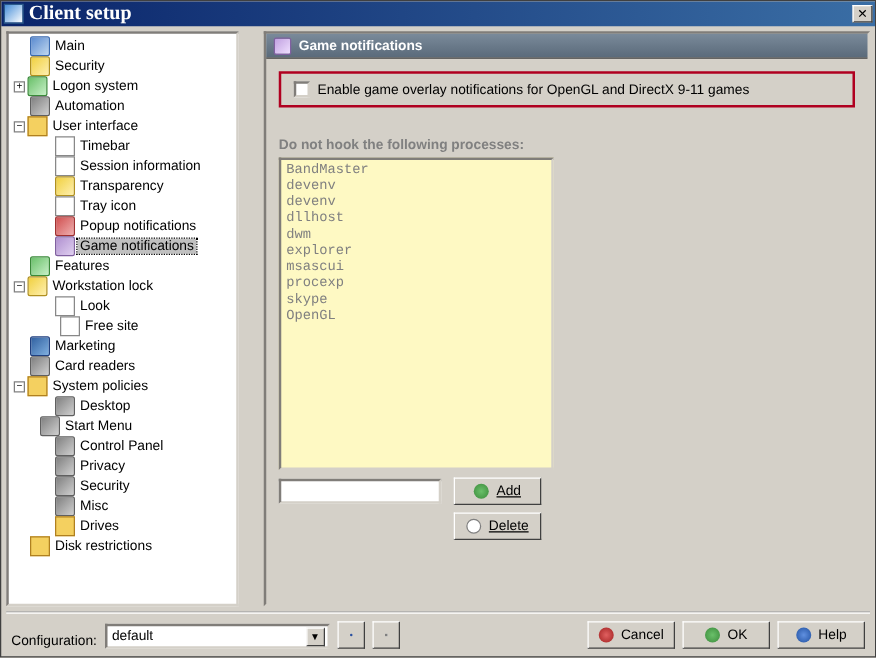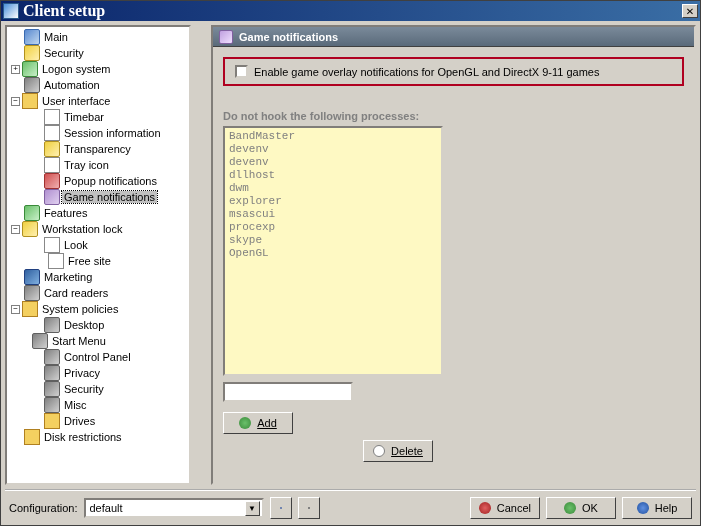--- a/index.html
+++ b/index.html
@@ -90,21 +90,21 @@
   width:13px; height:13px; background:#fff;
   border:2px inset #d4d0c8; margin-right:6px; flex-shrink:0;
 }
 .disabled-label { color:#808080; margin-bottom:4px;font-weight:bold; }
 .process-list {
   width:220px; height:250px; background:#fef9c3;
   border:2px inset #d4d0c8; padding:2px 4px;
   font-family:"Courier New", monospace; font-size:11px;
   color:#808080; line-height:13px;
 }
-.input-row { display:flex; align-items:flex-start; gap:10px; margin-top:6px;flex-direction:column; }
+.input-row { display:flex; align-items:center; gap:10px; margin-top:6px; }
 .text-input {
   width:130px; height:20px; background:#fff; border:2px inset #d4d0c8;
 }
 .btn {
   display:inline-flex; align-items:center; justify-content:center;
   background:#d4d0c8; border:1px solid #fff;
   border-right-color:#404040; border-bottom-color:#404040;
   padding:2px 8px; height:22px; min-width:70px;
 }
 .btn .btn-icon {
@@ -114,21 +114,21 @@
 .btn .ul { text-decoration:underline; }
 .ico-add { background:radial-gradient(circle,#6ac06a,#3a8a3a); }
 .ico-del { background:#fff; border:1px solid #808080; }
 .ico-ok { background:radial-gradient(circle,#6ac06a,#3a8a3a); }
 .ico-cancel { background:radial-gradient(circle,#e06060,#a02020); }
 .ico-help { background:radial-gradient(circle,#6090e0,#2050a0); }
 .ico-save { background:linear-gradient(135deg,#4a70c0,#80a0e0); border:1px solid #2a50a0; border-radius:2px; }
 
 .bottom-bar {
   border-top:2px groove #fff; margin-top:4px;
-  padding:6px 4px 2px; display:flex; align-items:center; gap:6px;
+  padding:6px 4px 2px; display:flex; align-items:flex-end; gap:6px;
 }
 .config-select {
   width:180px; height:20px; background:#fff; border:2px inset #d4d0c8;
   display:flex; align-items:center; justify-content:space-between; padding:0 2px 0 4px;
 }
 .dd-arrow {
   width:15px; height:15px; background:#d4d0c8;
   border:1px solid #fff; border-right-color:#404040; border-bottom-color:#404040;
   display:flex; align-items:center; justify-content:center; font-size:8px;
 }

